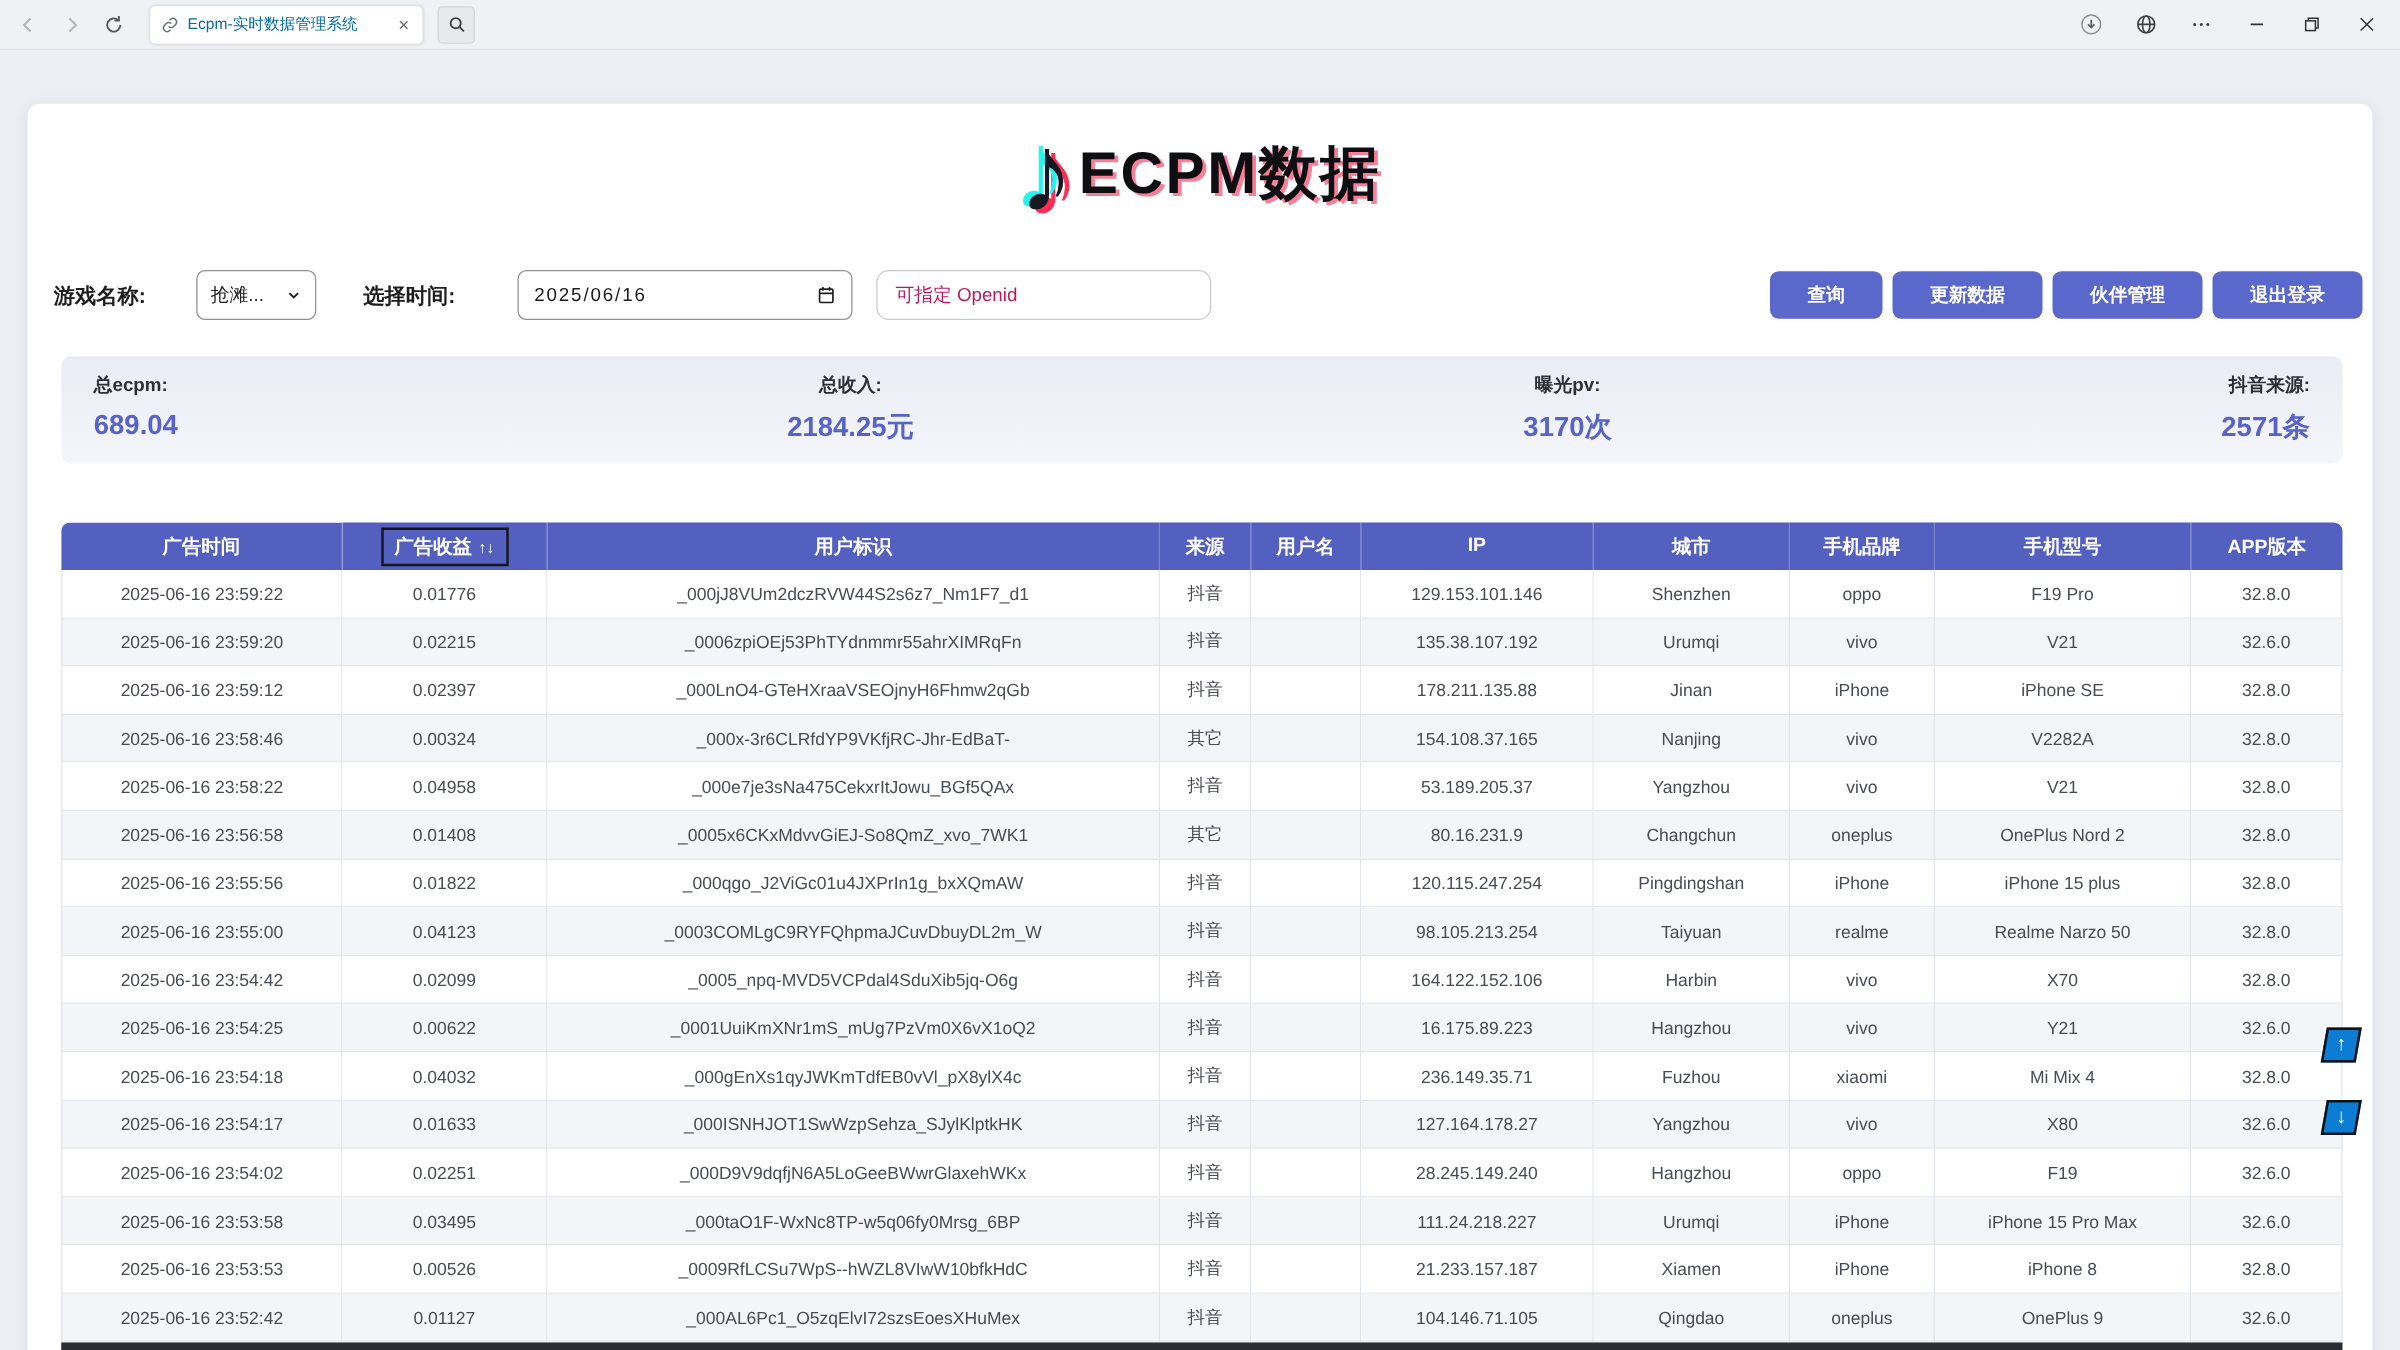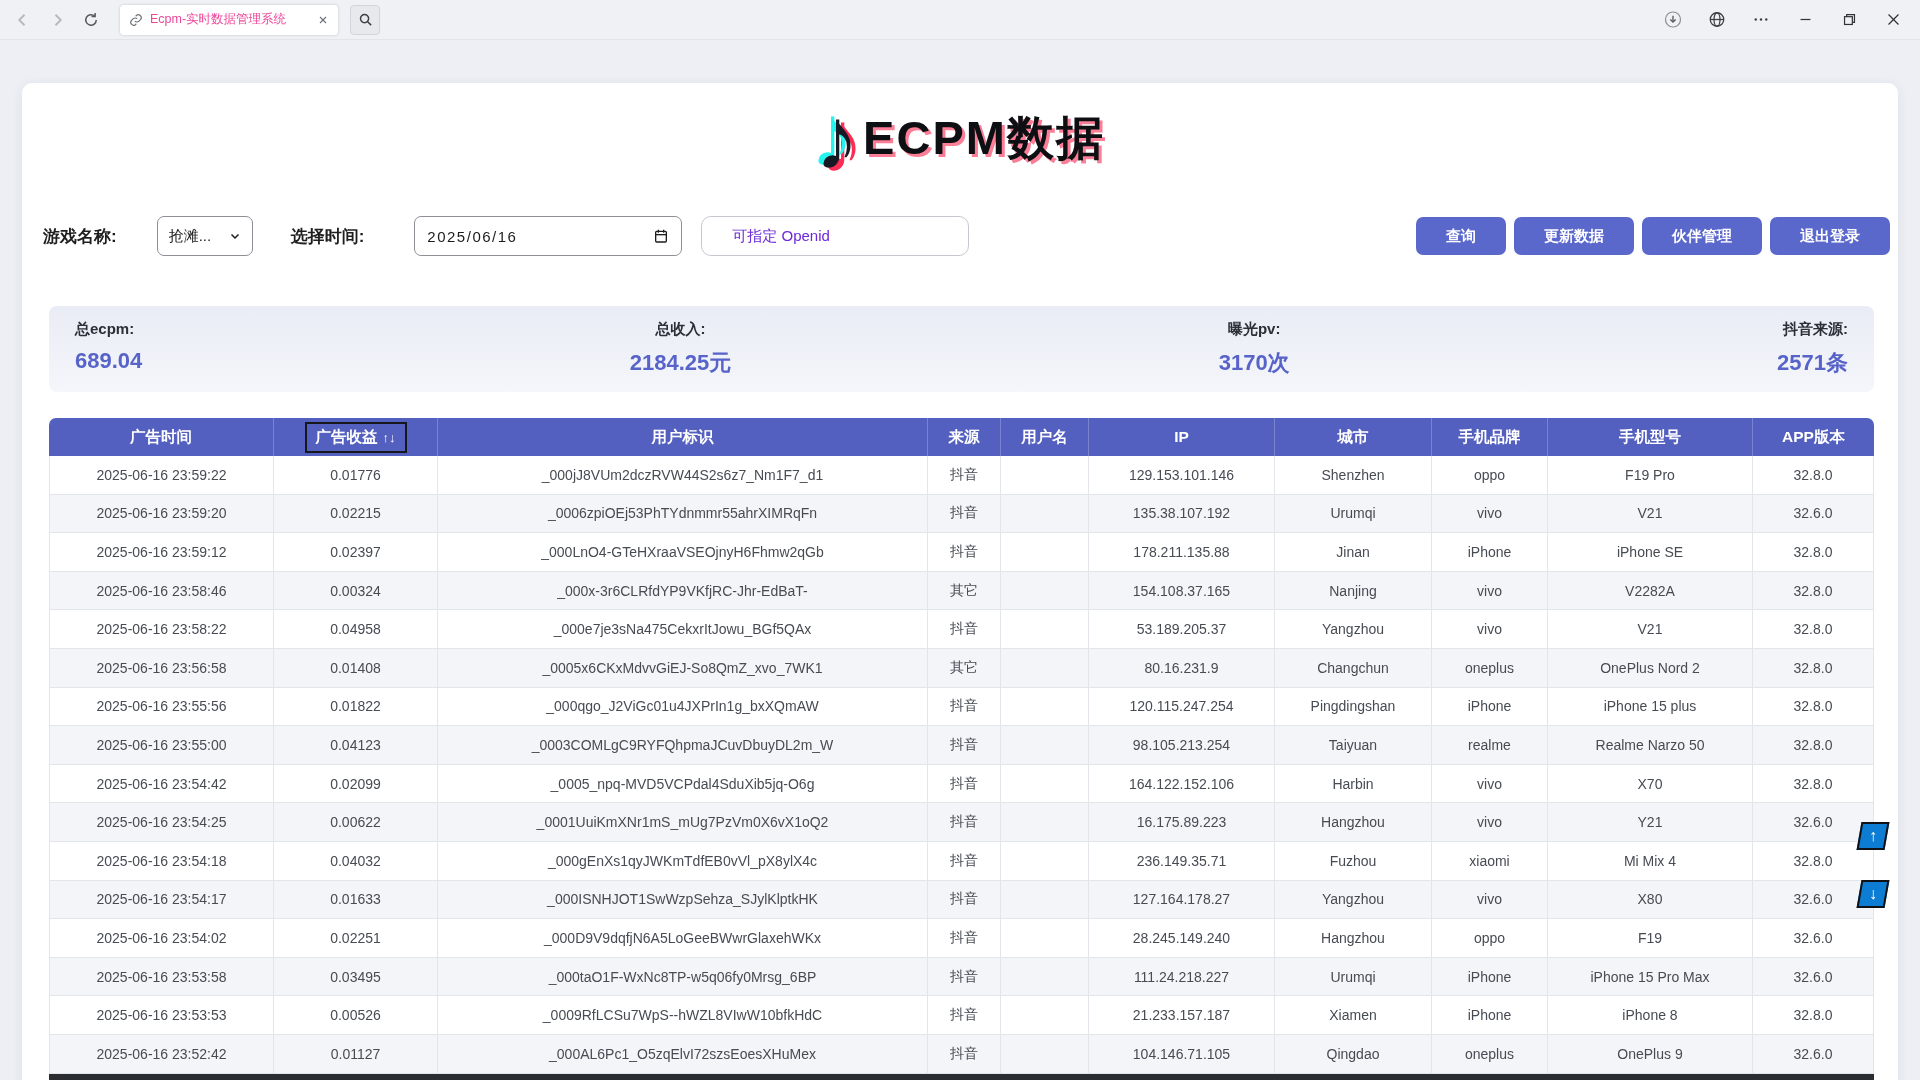--- a/index.html
+++ b/index.html
@@ -15,21 +15,21 @@
     height:40px; background:#eff1f4; display:flex; align-items:center;
     padding:0 14px; border-bottom:1px solid #e2e4e8;
   }
   .nav-ic { width:18px; height:18px; margin-right:16px; flex:none; }
   .nav-ic svg { width:100%; height:100%; }
   .tab {
     width:218px; height:30px; background:#fff; border-radius:4px;
     display:flex; align-items:center; padding:0 9px;
     box-shadow:0 0 3px rgba(0,0,0,.18); margin-left:4px;
   }
-  .tab-title { flex:1; font-size:12.5px; color:#ec4899; white-space:nowrap; overflow:hidden; margin-left:7px; }
+  .tab-title { flex:1; font-size:12.5px; color:#0369a1; white-space:nowrap; overflow:hidden; margin-left:7px; }
   .tab-close { width:12px; height:12px; flex:none; }
   .search-btn {
     width:30px; height:30px; margin-left:12px; background:#e7e9ed;
     border:1px solid #d2d5da; border-radius:4px;
     display:flex; align-items:center; justify-content:center;
   }
   .chrome-right { margin-left:auto; display:flex; align-items:center; gap:26px; padding-right:4px; }
   .cr-ic { width:18px; height:18px; display:flex; align-items:center; justify-content:center; }
 
   
@@ -59,31 +59,31 @@
     padding:0 11px; font-size:15px; color:#222;
   }
   .lab2 { margin-left:38px; }
   .date-input {
     margin-left:50px; width:268px; height:40px; border:1px solid #8d9095; border-radius:7px;
     background:#fff; display:flex; align-items:center; padding:0 12px; font-size:15px; color:#1c1c1c;
   }
   .date-text { flex:1; letter-spacing:1.5px; }
   .openid-input {
     margin-left:19px; width:268px; height:40px; border:1px solid #c6cad0; border-radius:10px;
-    background:#fff; display:flex; align-items:center; padding:0 30px; font-size:15px; color:#6d28d9;
+    background:#fff; display:flex; align-items:center; padding:0 14px; font-size:15px; color:#be185d;
   }
   .btns { margin-left:auto; display:flex; gap:8px; }
   .btn {
     height:38px; background:#5a67cb; color:#fff; border:none; border-radius:7px;
     font-size:15px; font-weight:700; padding:0 30px; font-family:inherit; white-space:nowrap; cursor:pointer;
   }
 
   
   .stats {
-    position:absolute; top:223px; left:27px; right:24px; height:86px;
+    position:absolute; top:202px; left:27px; right:24px; height:86px;
     background:linear-gradient(180deg,#e9ecf4,#f4f6fb); border-radius:8px;
     display:flex; justify-content:space-between; padding:14px 26px;
   }
   .stat-label { font-size:15px; font-weight:700; color:#2b2f36; }
   .stat-value { margin-top:9px; font-size:22px; font-weight:700; color:#5763c9; }
   .stat.c { text-align:center; }
   .stat.r { text-align:right; }
 
   
   .table-wrap { position:absolute; top:335px; left:27px; right:24px; }

